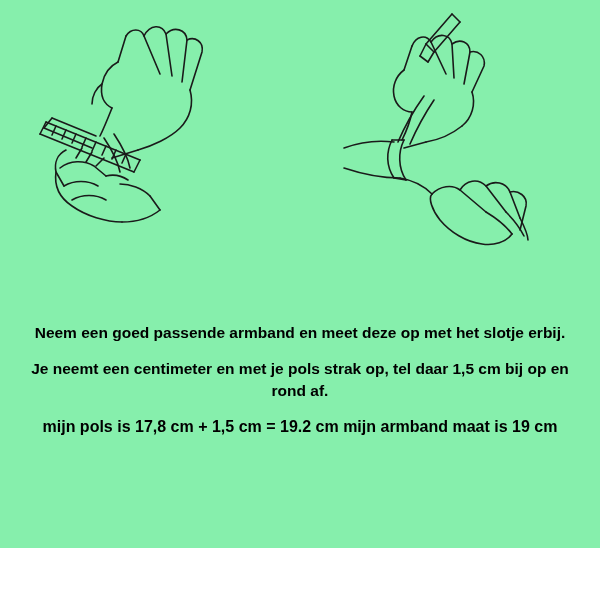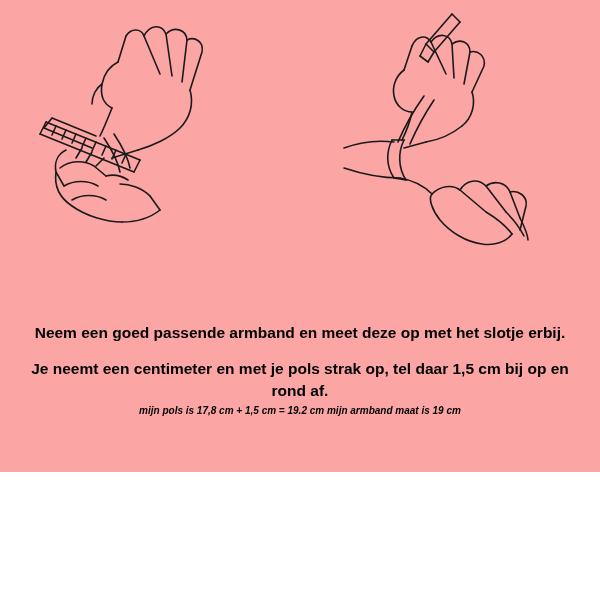--- a/index.html
+++ b/index.html
@@ -9,22 +9,22 @@
   body {
     width: 600px;
     height: 600px;
     background: #ffffff;
     font-family: "Liberation Sans", sans-serif;
     overflow: hidden;
   }
   .page {
     position: relative;
     width: 600px;
-    height: 472px;
-    background: #fca5a5;
+    height: 548px;
+    background: #86efac;
     box-sizing: border-box;
   }
   .illustrations {
     position: relative;
     width: 600px;
     height: 280px;
   }
   .illo {
     position: absolute;
     top: 0;
@@ -51,21 +51,21 @@
   }
   .para {
     margin: 0 14px 0 14px;
     padding: 0;
   }
   .para.p1 { margin-top: 22px; }
   .para.p2 { margin-top: 2px; }
   .para.p3 { margin-top: 30px; }
   .para.p4 { margin-top: 14px; }
   .para.p5 { margin-top: 2px; }
-  .para.p6 { margin-top: 2px; font-size: 10px; font-style: italic; }
+  .para.p6 { margin-top: 14px; font-size: 16px; }
   .nowrapish { white-space: normal; }
 </style>
 </head>
 <body>
 
 <div class="page">
 
   <div class="illustrations">
 
     <div class="illo illo-left">

